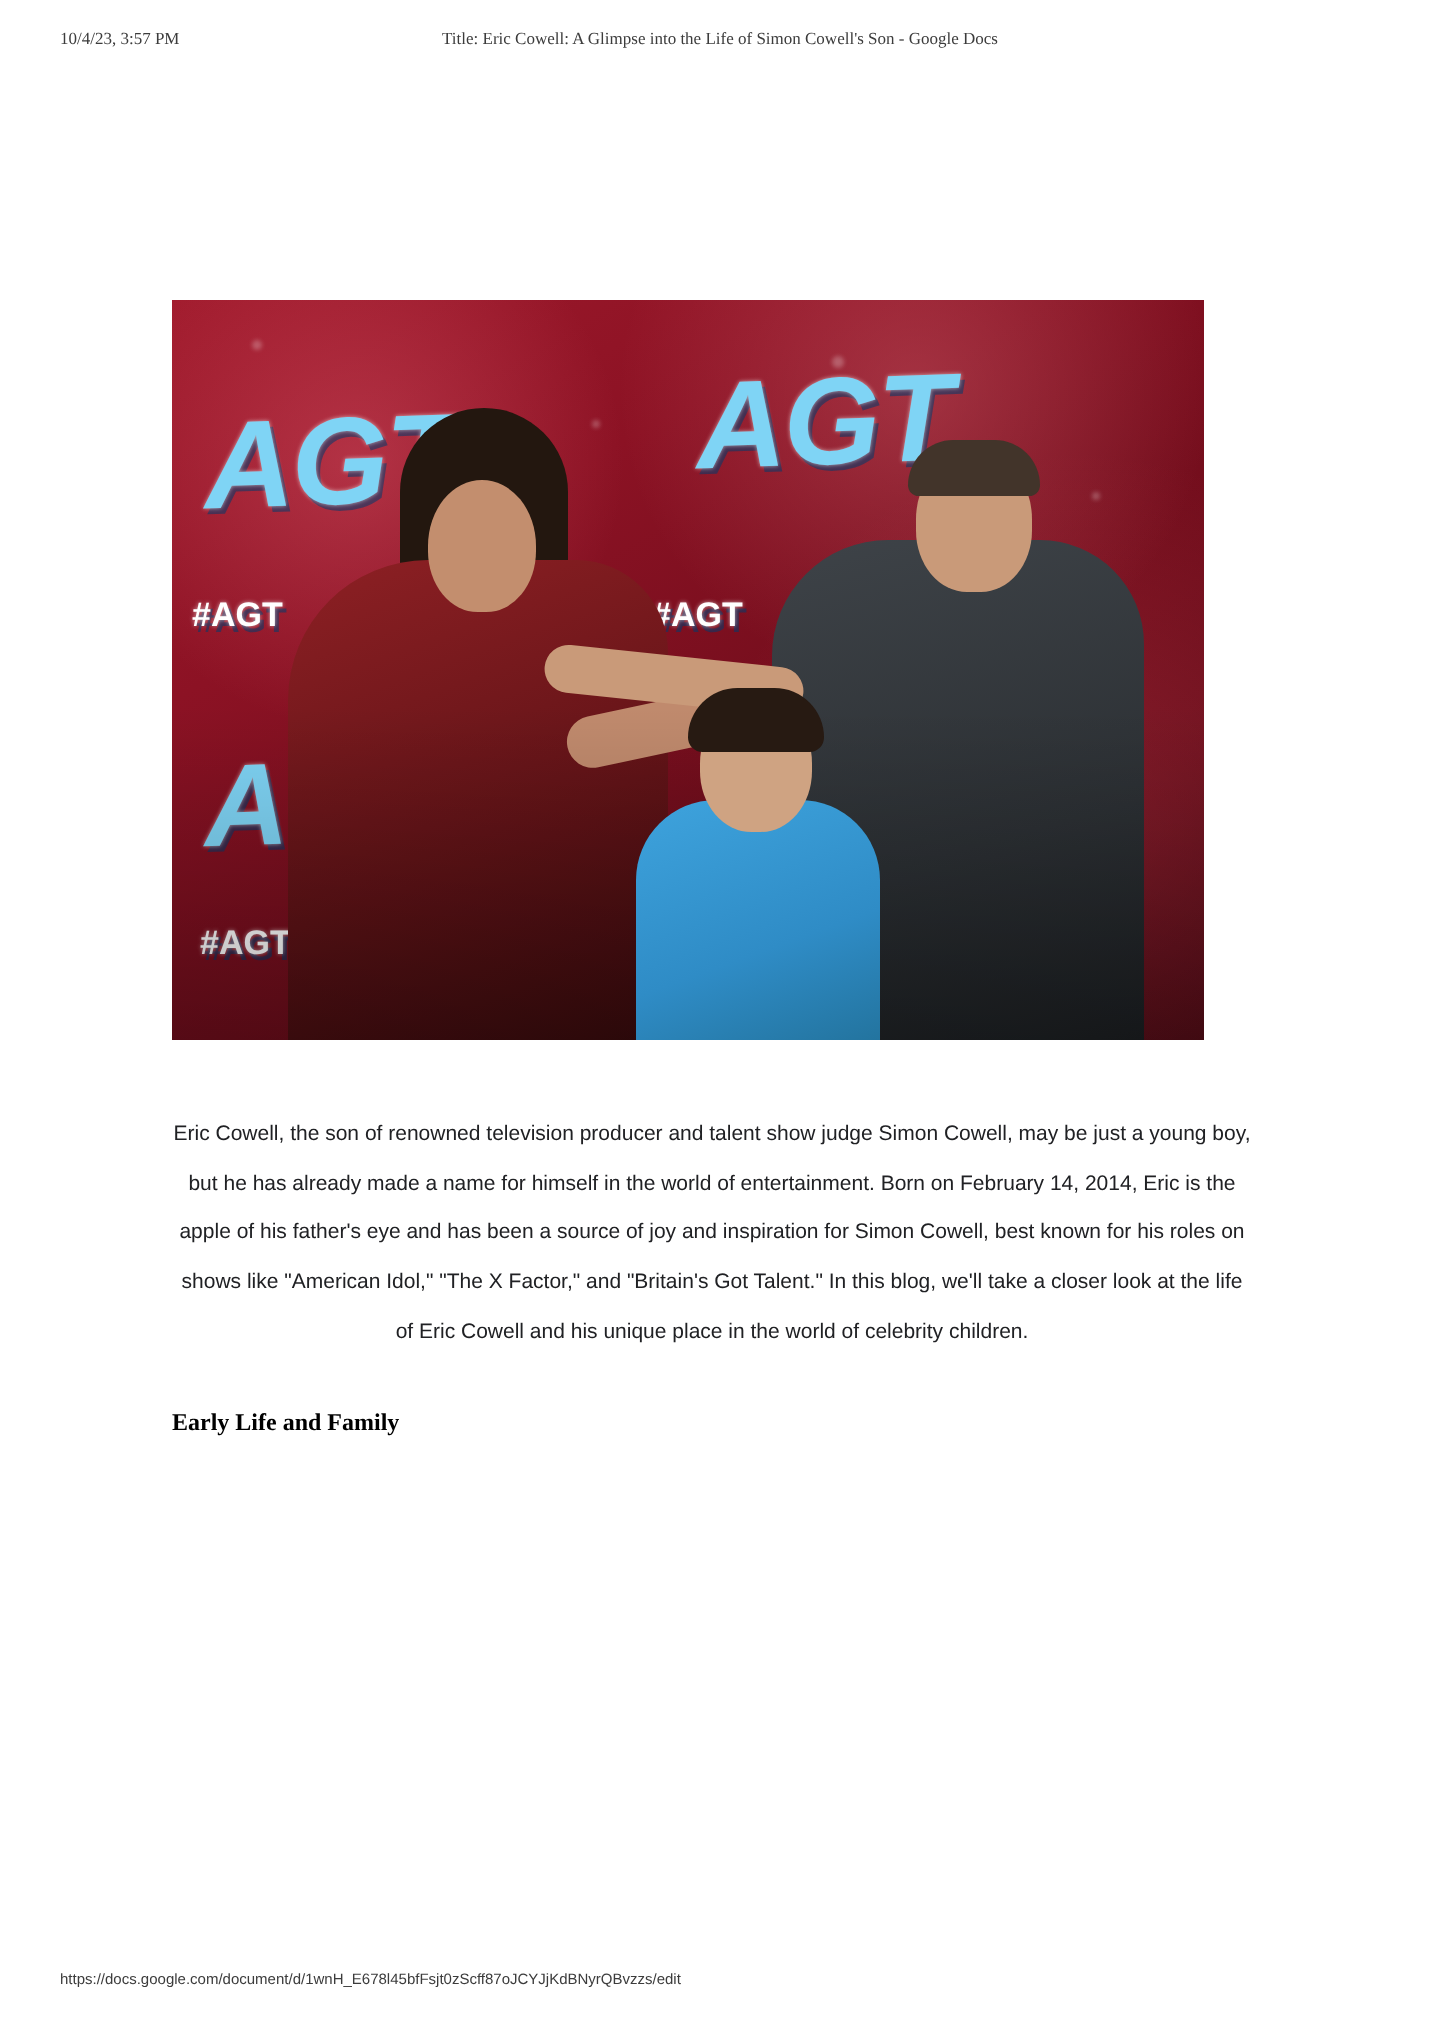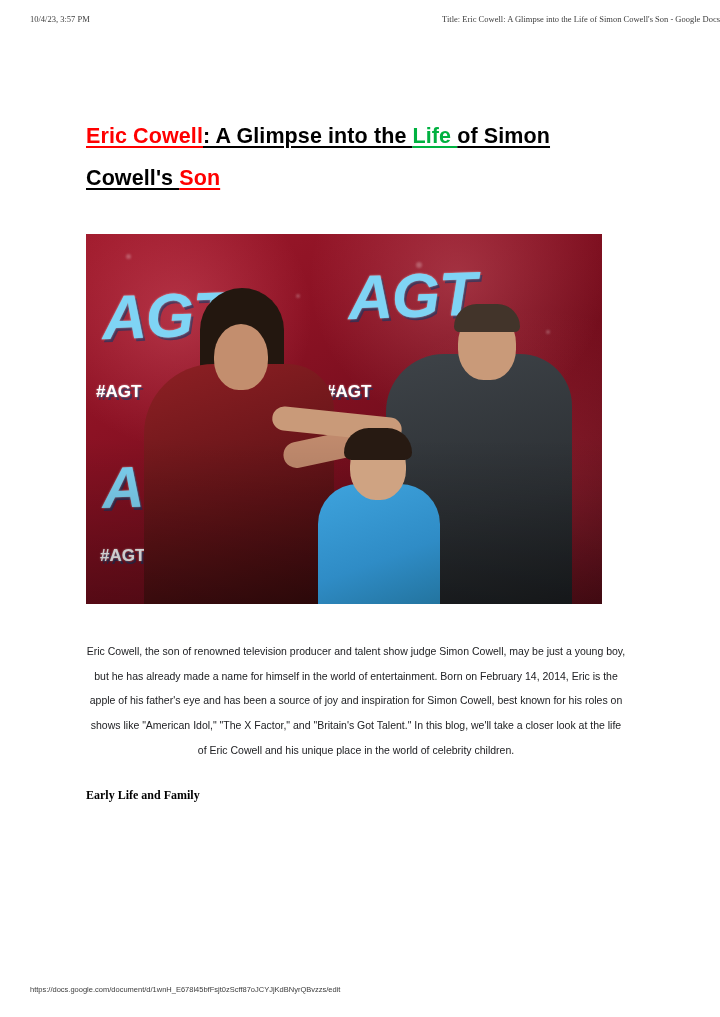--- a/index.html
+++ b/index.html
@@ -39,21 +39,21 @@
     position: absolute;
     left: 30px;
     top: 0;
     white-space: nowrap;
   }
   .print-header .ph-center {
     position: absolute;
     left: 0;
     top: 0;
     width: 720px;
-    text-align: right;
+    text-align: center;
     white-space: nowrap;
   }
 
   .print-footer {
     position: absolute;
     bottom: 18px;
     left: 0;
     width: 664px;
     height: 14px;
     font-size: 7.5px;
@@ -295,23 +295,20 @@
 
 <div class="page">
 
   <div class="print-header">
     <span class="ph-left">10/4/23, 3:57 PM</span>
     <span class="ph-center">Title: Eric Cowell: A Glimpse into the Life of Simon Cowell's Son - Google Docs</span>
   </div>
 
   <div class="doc">
 
-    <h1 class="title">
-      <span class="seg hl-red">Eric Cowell</span><span class="seg txt-black">: A Glimpse into the </span><span class="seg hl-green">Life </span><span class="seg txt-black">of Simon Cowell's </span><span class="seg hl-red">Son</span>
-    </h1>
 
     <div class="hero">
       <div class="hero-bg"></div>
 
       <div class="hero-sparkle" style="left:40px; top:20px; width:5px; height:5px;"></div>
       <div class="hero-sparkle" style="left:210px; top:60px; width:4px; height:4px;"></div>
       <div class="hero-sparkle" style="left:330px; top:28px; width:6px; height:6px;"></div>
       <div class="hero-sparkle" style="left:460px; top:96px; width:4px; height:4px;"></div>
       <div class="hero-sparkle" style="left:120px; top:250px; width:5px; height:5px;"></div>
 

